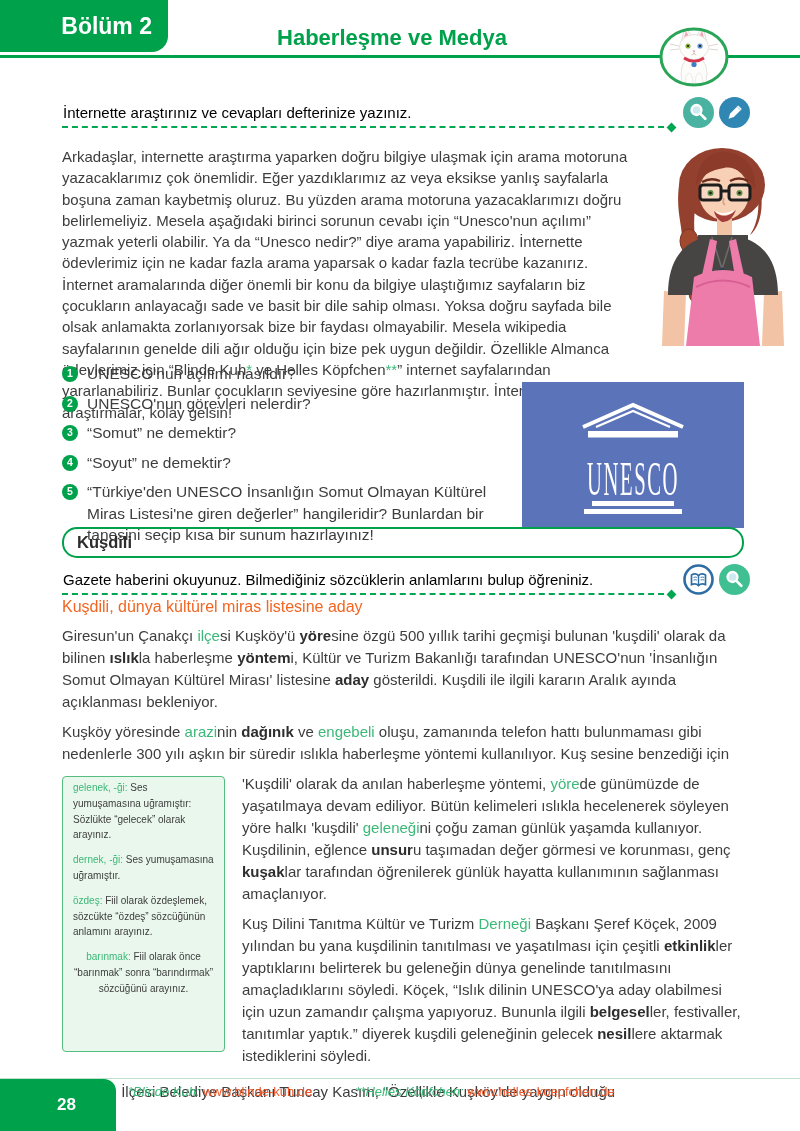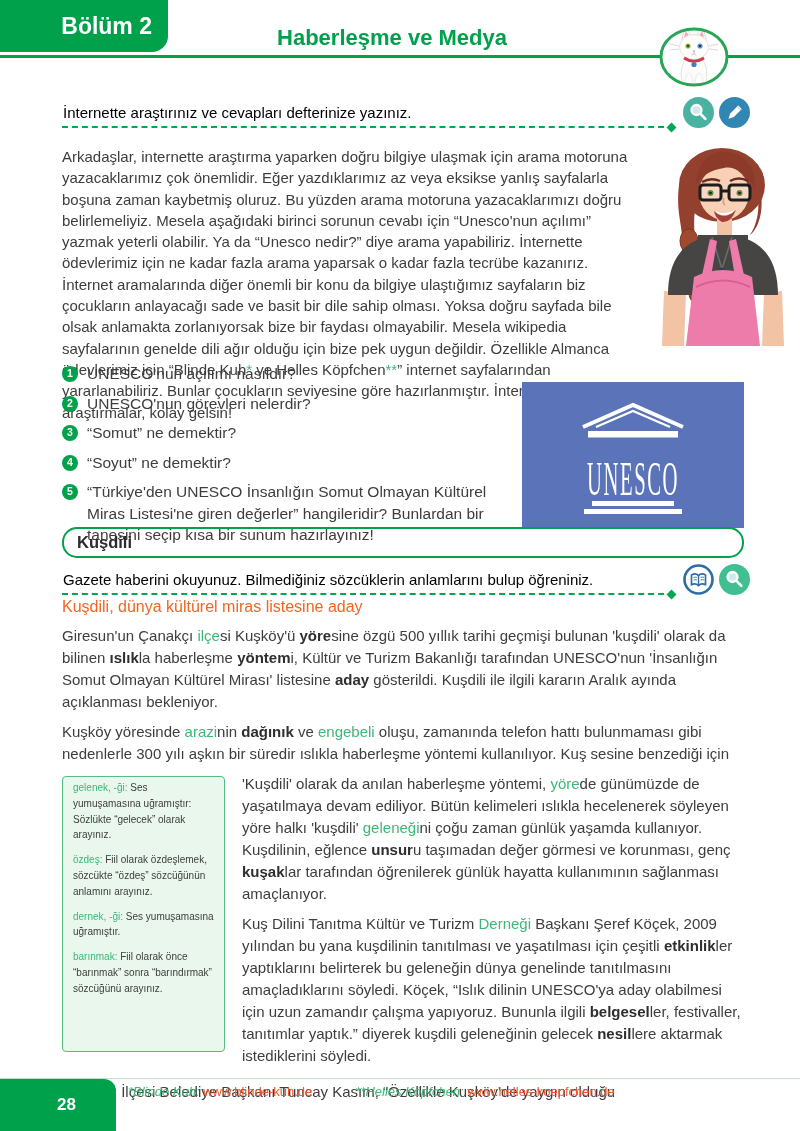--- a/index.html
+++ b/index.html
@@ -44,21 +44,21 @@
   .article{position:absolute;left:62px;top:598px;width:686px;}
   .headline{color:#f26522;font-size:16px;font-weight:normal;margin:0 0 9px 0;}
   .article p{margin:0 0 8px 0;font-size:15px;line-height:22px;}
   .article p.last{margin-top:14px;}
   .g{color:#3cb878;}
   .b{font-weight:bold;color:#2e2e2e;}
 
   .gloss{float:left;width:141px;background:#e9f7ec;border:1.5px solid #54bd7f;border-radius:4px;
         padding:3px 10px;margin:3px 17px 6px 0;font-size:10px;line-height:15.8px;min-height:268px;}
   .gloss .entry{margin-bottom:9px;}
-  .gloss .entry:last-child{margin-bottom:12px;}
+  .gloss .entry:last-child{margin-bottom:12px;text-align:center;}
   .term{color:#3cb878;}
 
   
   .foot-rule{position:absolute;left:0;top:1078px;width:100%;height:1px;background:#bfe0cc;}
   .page-number{position:absolute;left:0;top:1079px;width:116px;height:52px;background:#00a14b;
         border-radius:0 12px 0 0;color:#fff;font-weight:bold;font-size:17px;
         display:flex;align-items:center;justify-content:center;padding-left:17px;box-sizing:border-box;}
   .footnotes{position:absolute;left:128px;top:1084px;display:flex;gap:43px;font-size:13px;}
   .fn-label{color:#3cb878;font-style:italic;}
   .fn-url{color:#f1592a;}
@@ -223,22 +223,22 @@
     </div>
   </div>
 
   <div class="article">
     <h3 class="headline">Kuşdili, dünya kültürel miras listesine aday</h3>
     <p><span>Giresun'un Çanakçı </span><span class="g">ilçe</span><span>si Kuşköy'ü </span><span class="b">yöre</span><span>sine özgü 500 yıllık tarihi geçmişi bulunan 'kuşdili' olarak da bilinen </span><span class="b">ıslık</span><span>la haberleşme </span><span class="b">yöntem</span><span>i, Kültür ve Turizm Bakanlığı tarafından UNESCO'nun 'İnsanlığın Somut Olmayan Kültürel Mirası' listesine </span><span class="b">aday</span><span> gösterildi. Kuşdili ile ilgili kararın Aralık ayında açıklanması bekleniyor.</span></p>
     <p><span>Kuşköy yöresinde </span><span class="g">arazi</span><span>nin </span><span class="b">dağınık</span><span> ve </span><span class="g">engebeli</span><span> oluşu, zamanında telefon hattı bulunmaması gibi nedenlerle 300 yılı aşkın bir süredir ıslıkla haberleşme yöntemi kullanılıyor. Kuş sesine benzediği için</span></p>
     <div class="wrap">
       <div class="gloss">
         <div class="entry"><span class="term">gelenek, -ği:</span><span> Ses yumuşamasına uğramıştır: Sözlükte “gelecek” olarak arayınız.</span></div>
+        <div class="entry"><span class="term">dernek, -ği:</span><span> Ses yumuşamasına uğramıştır.</span></div>
         <div class="entry"><span class="term">özdeş:</span><span> Fiil olarak özdeşlemek, sözcükte “özdeş” sözcüğünün anlamını arayınız.</span></div>
-        <div class="entry"><span class="term">dernek, -ği:</span><span> Ses yumuşamasına uğramıştır.</span></div>
         <div class="entry"><span class="term">barınmak:</span><span> Fiil olarak önce “barınmak” sonra “barındırmak” sözcüğünü arayınız.</span></div>
       </div>
       <p><span>'Kuşdili' olarak da anılan haberleşme yöntemi, </span><span class="g">yöre</span><span>de günümüzde de yaşatılmaya devam ediliyor. Bütün kelimeleri ıslıkla hecelenerek söyleyen yöre halkı 'kuşdili' </span><span class="g">geleneği</span><span>ni çoğu zaman günlük yaşamda kullanıyor. Kuşdilinin, eğlence </span><span class="b">unsur</span><span>u taşımadan değer görmesi ve korunması, genç </span><span class="b">kuşak</span><span>lar tarafından öğrenilerek günlük hayatta kullanımının sağlanması amaçlanıyor.</span></p>
       <p><span>Kuş Dilini Tanıtma Kültür ve Turizm </span><span class="g">Derneği</span><span> Başkanı Şeref Köçek, 2009 yılından bu yana kuşdilinin tanıtılması ve yaşatılması için çeşitli </span><span class="b">etkinlik</span><span>ler yaptıklarını belirterek bu geleneğin dünya genelinde tanıtılmasını amaçladıklarını söyledi. Köçek, “Islık dilinin UNESCO'ya aday olabilmesi için uzun zamandır çalışma yapıyoruz. Bununla ilgili </span><span class="b">belgesel</span><span>ler, festivaller, tanıtımlar yaptık.” diyerek kuşdili geleneğinin gelecek </span><span class="b">nesil</span><span>lere aktarmak istediklerini söyledi.</span></p>
       <p class="last"><span>Çanakçı İlçesi Belediye Başkanı Tuncay Kasım, “Özellikle Kuşköy'de yaygın olduğu</span></p>
     </div>
   </div>
 
   <div class="foot-rule"></div>
   <div class="page-number">28</div>

